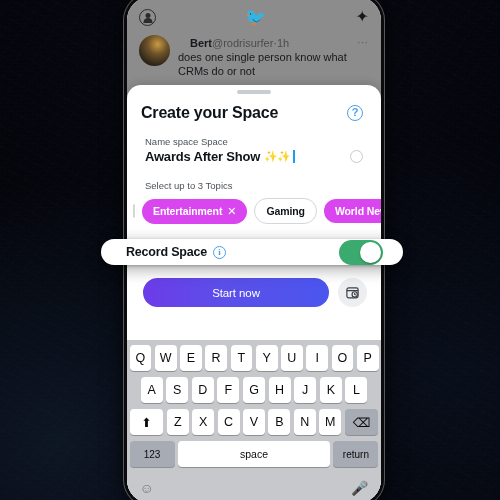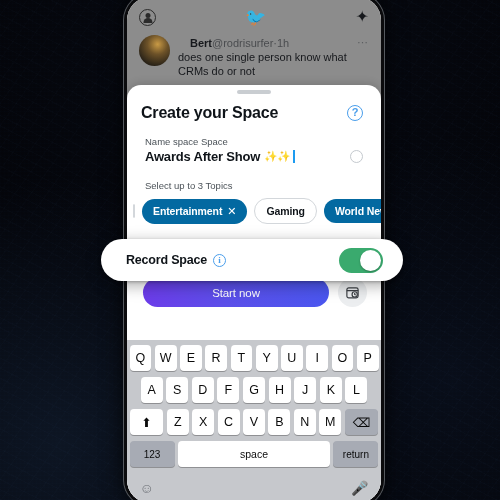--- a/index.html
+++ b/index.html
@@ -125,21 +125,21 @@
   }
 
   .topics-label { font-size: 9.5px; color:#4b5258; padding: 16px 18px 0 18px; }
 
   .chips { display:flex; align-items:center; gap:7px; padding: 7px 0 0 6px; }
   .chip {
     border-radius: 999px; font-size: 10.5px; font-weight: bold;
     padding: 6px 11px; white-space: nowrap; letter-spacing:-0.1px;
   }
   .chip.partial { width: 9px; padding: 6px 0; border:1.2px solid #d3d7db; overflow:hidden; }
-  .chip.dark { background:#0369a1; color:#fff; }
+  .chip.dark { background:#d946ef; color:#fff; }
   .chip.light { background:#fff; color:#0f1419; border:1.2px solid #d3d7db; }
   .chip .x { margin-left: 5px; font-weight: normal; font-size: 11px; }
 
   
   .record-gap { height: 46px; }
 
   .cta-row { display:flex; align-items:center; gap:9px; padding: 8px 14px 0 16px; }
   .start-btn {
     flex: 1; height: 29px; border-radius: 999px;
     background: linear-gradient(90deg, #6c3ce9 0%, #5b4fe9 45%, #4a56ef 100%);
@@ -170,21 +170,21 @@
   .key.wide { flex: 1.55; }
   .key.small-txt { font-size: 10px; }
   .key.space { flex: 5.2; font-size: 10.5px; }
   .bottom-bar { height: 30px; display:flex; align-items:center; justify-content:space-between; padding: 0 10px; }
   .emoji-ic, .mic-ic { color:#6a6d73; font-size: 14px; line-height:1; }
 
   
   #record-card {
     position:absolute;
     left: 101px; top: 239px;
-    width: 302px; height: 42px;
+    width: 302px; height: 26px;
     background:#fff; border-radius: 21px;
     box-shadow: 0 4px 16px rgba(0,0,0,.35), 0 1px 3px rgba(0,0,0,.25);
     display:flex; align-items:center; justify-content:space-between;
     padding: 0 20px 0 25px;
     z-index: 20;
   }
   .rec-left { display:flex; align-items:center; gap:6px; }
   .rec-label { font-size: 12.5px; font-weight: bold; color:#0f1419; letter-spacing:-0.2px; }
   .info-ic {
     width: 13px; height:13px; border-radius:50%;

